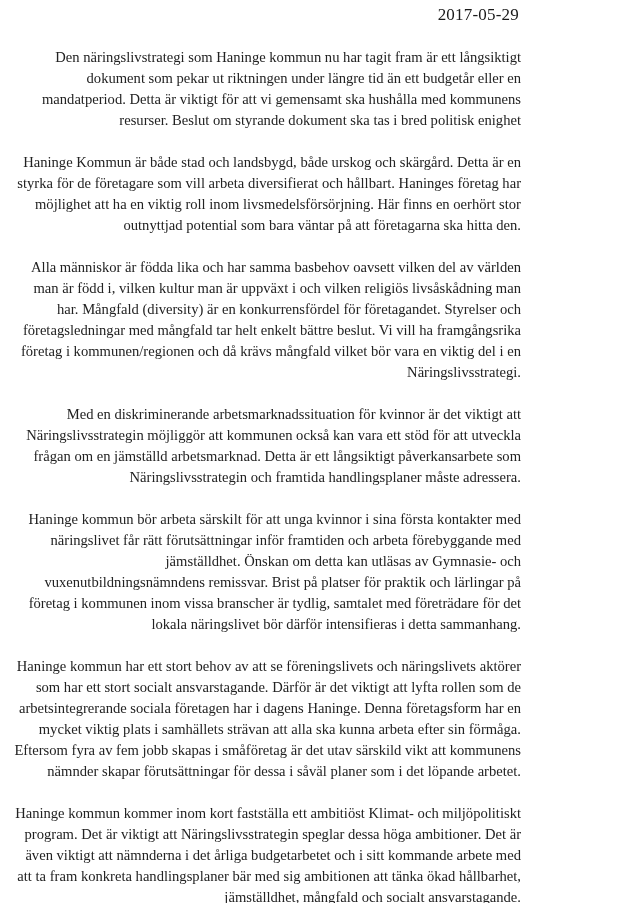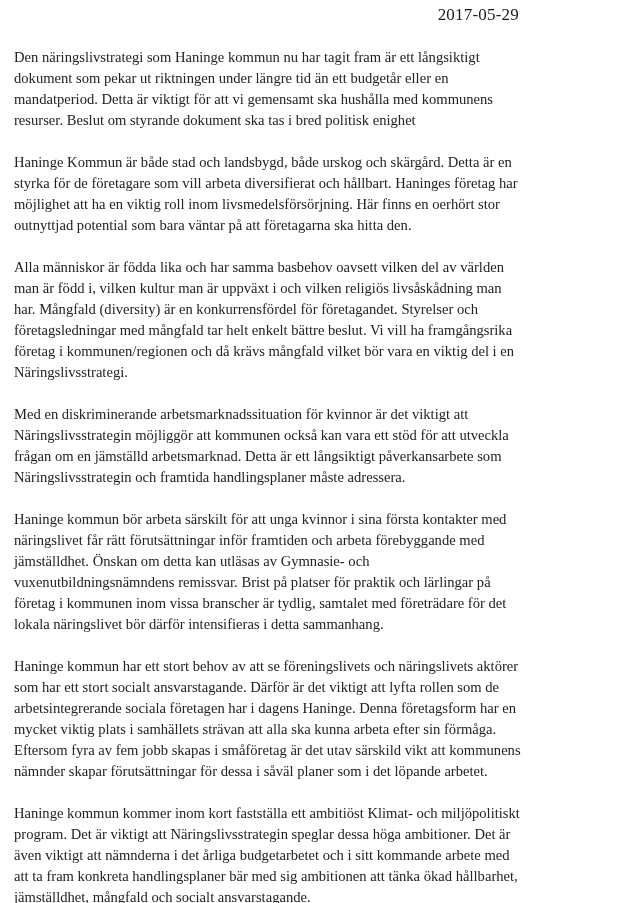--- a/index.html
+++ b/index.html
@@ -34,21 +34,21 @@
   .doc-title {
     font-size: 14.6px;
     font-weight: bold;
     margin: 0 0 25px 0;
     color: #161616;
   }
   .content p {
     font-size: 14.6px;
     line-height: 21px;
     margin: 0 0 21px 0;
-    text-align: left;
+    text-align: right;
     color: #222222;
   }
 </style>
 </head>
 <body>
 
 <div class="page">
   <div class="date-line">2017-05-29</div>
 
   <div class="content">

